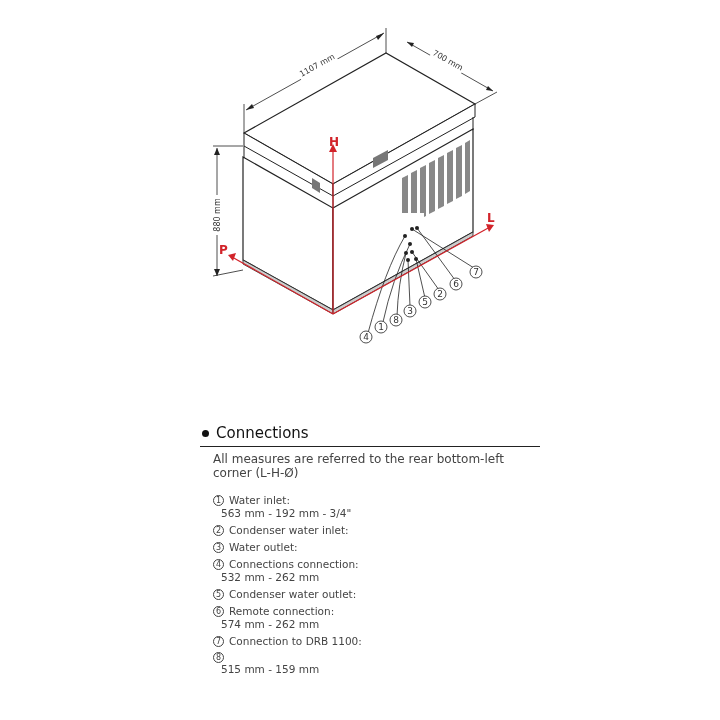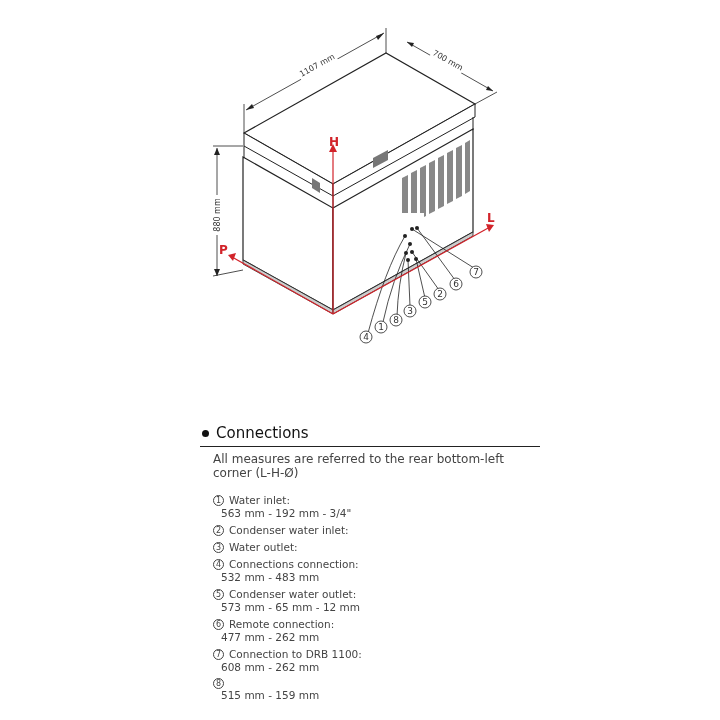--- a/index.html
+++ b/index.html
@@ -161,42 +161,40 @@
       <div class="item-head">
           <span class="num">3</span>
           <span>Water outlet:</span>
         </div>
     </div>
     <div class="item">
       <div class="item-head">
           <span class="num">4</span>
           <span>Connections connection:</span>
         </div>
-      <div class="item-val">532 mm - 483 mm</div>
+      <div class="item-val">532 mm - 262 mm</div>
     </div>
     <div class="item">
       <div class="item-head">
           <span class="num">5</span>
           <span>Condenser water outlet:</span>
         </div>
-      <div class="item-val">573 mm - 65 mm - 12 mm</div>
     </div>
     <div class="item">
       <div class="item-head">
           <span class="num">6</span>
           <span>Remote connection:</span>
         </div>
-      <div class="item-val">477 mm - 262 mm</div>
+      <div class="item-val">574 mm - 262 mm</div>
     </div>
     <div class="item">
       <div class="item-head">
           <span class="num">7</span>
           <span>Connection to DRB 1100:</span>
         </div>
-      <div class="item-val">608 mm - 262 mm</div>
     </div>
     <div class="item">
       <div class="item-head">
           <span class="num">8</span>
         </div>
       <div class="item-val">515 mm - 159 mm</div>
     </div>
   </div>
 </div>
 

